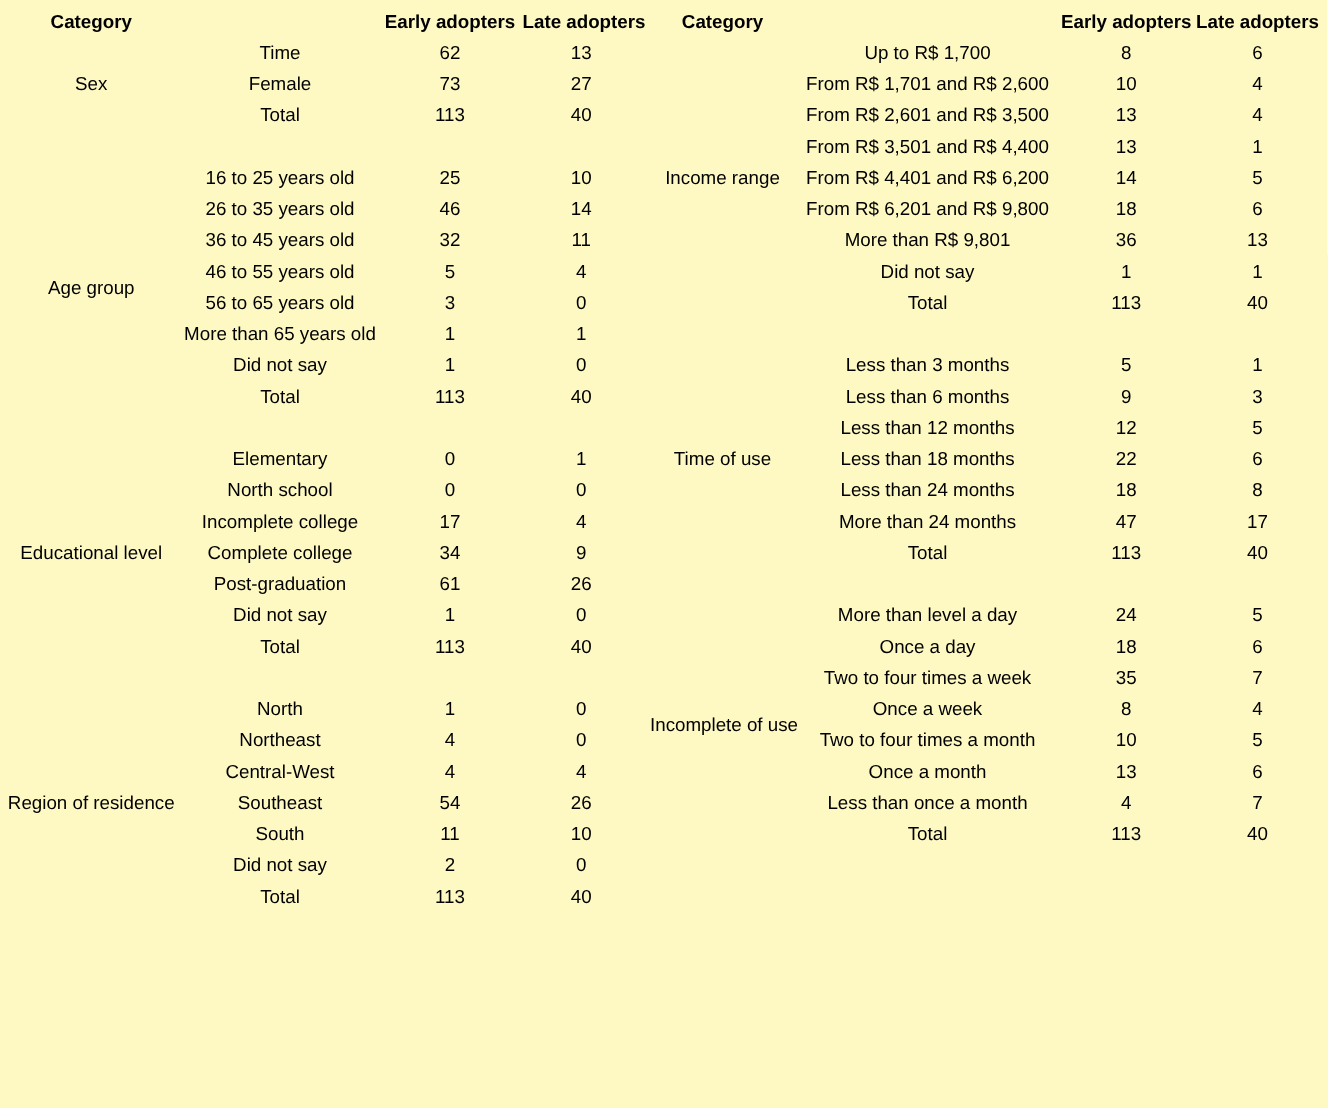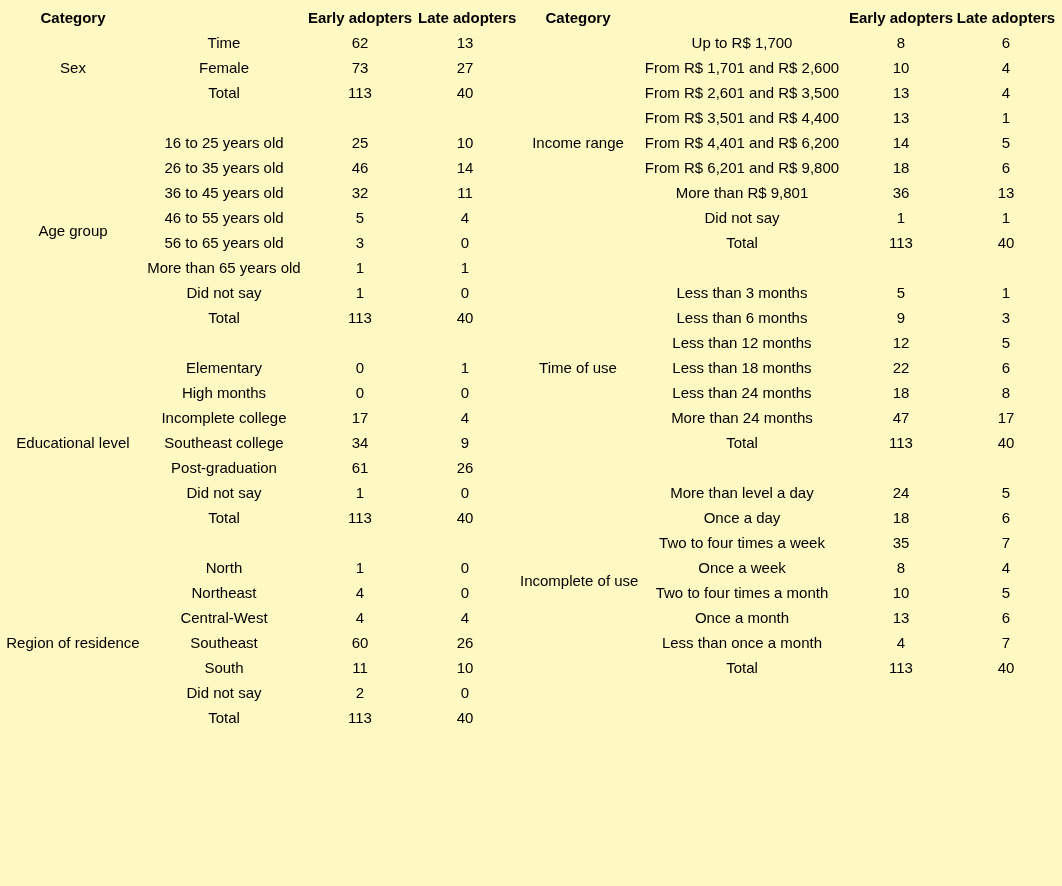--- a/index.html
+++ b/index.html
@@ -125,31 +125,31 @@
         <tr class="spacer-row">
           <td colspan="4"></td>
         </tr>
         <tr>
           <td rowspan="7" class="cat-cell">Educational level</td>
           <td>Elementary</td>
           <td>0</td>
           <td>1</td>
         </tr>
         <tr>
-          <td>High months</td>
+          <td>North school</td>
           <td>0</td>
           <td>0</td>
         </tr>
         <tr>
           <td>Incomplete college</td>
           <td>17</td>
           <td>4</td>
         </tr>
         <tr>
-          <td>Southeast college</td>
+          <td>Complete college</td>
           <td>34</td>
           <td>9</td>
         </tr>
         <tr>
           <td>Post-graduation</td>
           <td>61</td>
           <td>26</td>
         </tr>
         <tr>
           <td>Did not say</td>
@@ -175,21 +175,21 @@
           <td>4</td>
           <td>0</td>
         </tr>
         <tr>
           <td>Central-West</td>
           <td>4</td>
           <td>4</td>
         </tr>
         <tr>
           <td>Southeast</td>
-          <td>60</td>
+          <td>54</td>
           <td>26</td>
         </tr>
         <tr>
           <td>South</td>
           <td>11</td>
           <td>10</td>
         </tr>
         <tr>
           <td>Did not say</td>
           <td>2</td>

